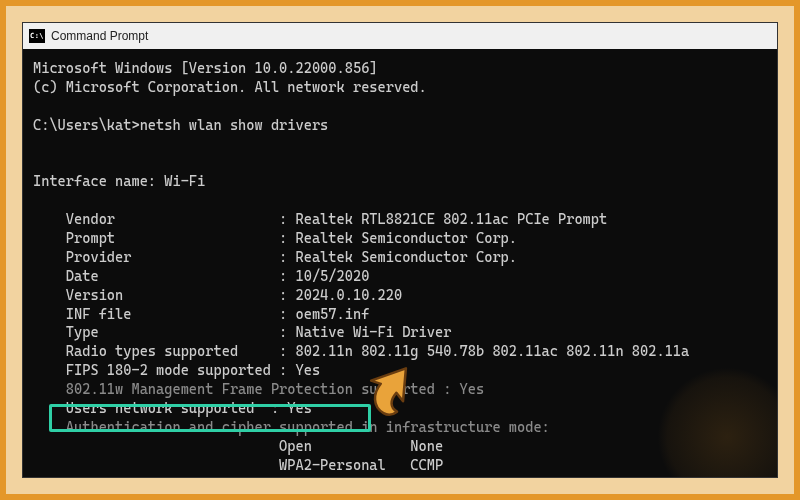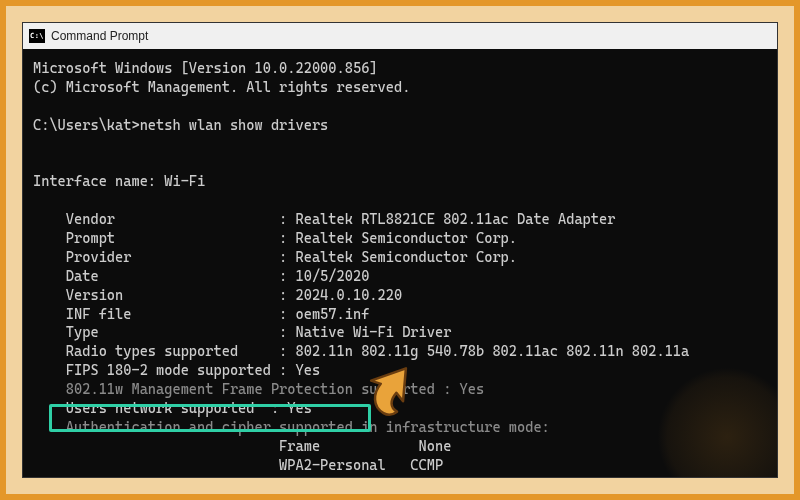--- a/index.html
+++ b/index.html
@@ -95,40 +95,40 @@
 <div class="outer-frame">
   <div class="window">
     <div class="titlebar">
       <div class="icon">
           <span>C:\</span>
         </div>
       <div class="title">Command Prompt</div>
     </div>
 
     <div class="terminal"><span>Microsoft Windows [Version 10.0.22000.856]</span>
-<span>(c) Microsoft Management. All rights reserved.</span>
+<span>(c) Microsoft Corporation. All network reserved.</span>
 
 <span>C:\Users\kat&gt;</span><span>netsh wlan show drivers</span>
 
 
 <span>Interface name: Wi-Fi</span>
 
-    <span><span>Vendor</span>                    : <span>Realtek RTL8821CE 802.11ac Date Adapter</span></span>
+    <span><span>Vendor</span>                    : <span>Realtek RTL8821CE 802.11ac PCIe Prompt</span></span>
     <span><span>Prompt</span>                    : <span>Realtek Semiconductor Corp.</span></span>
     <span><span>Provider</span>                  : <span>Realtek Semiconductor Corp.</span></span>
     <span><span>Date</span>                      : <span>10/5/2020</span></span>
     <span><span>Version</span>                   : <span>2024.0.10.220</span></span>
     <span><span>INF file</span>                  : <span>oem57.inf</span></span>
     <span><span>Type</span>                      : <span>Native Wi-Fi Driver</span></span>
     <span><span>Radio types supported</span>     : <span>802.11n 802.11g 540.78b 802.11ac 802.11n 802.11a</span></span>
     <span><span>FIPS 180-2 mode supported</span> : <span>Yes</span></span>
     <span class="dim"><span>802.11w Management Frame Protection supported</span> : <span>Yes</span></span>
     <span><span>Users network supported</span>  : <span>Yes</span></span>
     <span class="dim">Authentication and cipher supported in infrastructure mode:</span>
-                              <span><span>Frame</span>            <span>None</span></span>
+                              <span><span>Open</span>            <span>None</span></span>
                               <span><span>WPA2-Personal</span>   <span>CCMP</span></span></div>
 
     <div class="highlight-box" style="left:26px;top:381px;width:316px;height:22px;"></div>
 
     <div class="arrow-wrap" style="left:340px;top:330px;width:70px;height:70px;">
       <svg width="70" height="70" viewBox="0 0 70 70">
         <defs></defs>
         <g transform="rotate(210 35 35)">
           <path d="M35 6
                    C 48 6, 54 18, 52 30

